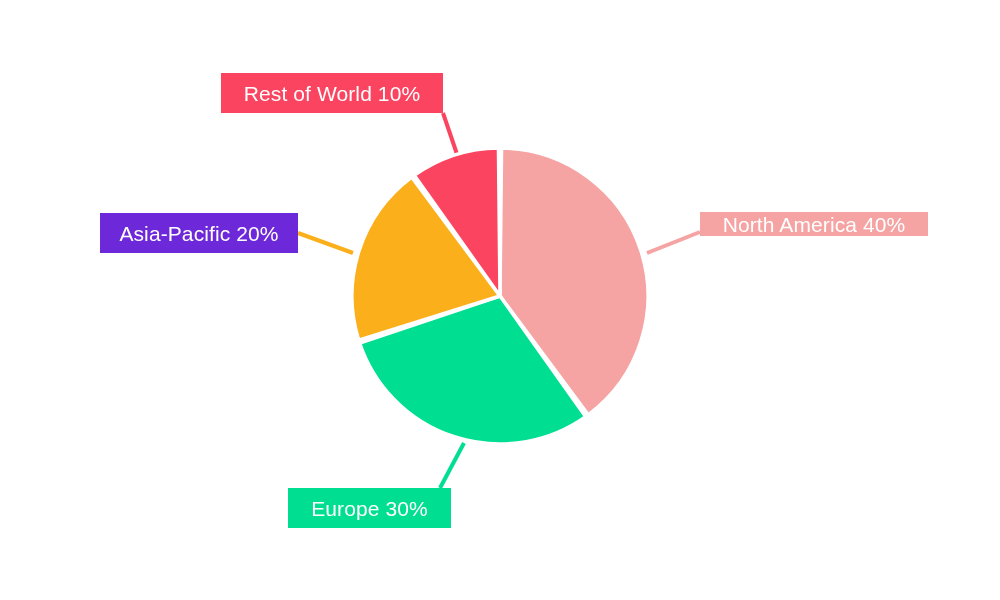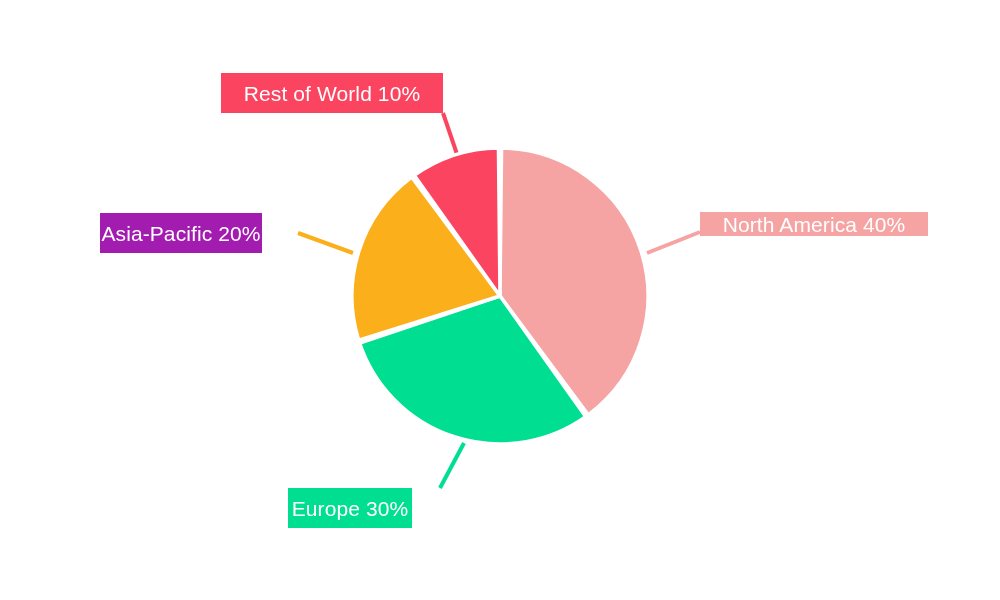--- a/index.html
+++ b/index.html
@@ -60,18 +60,18 @@
     <g id="pie-slices">
         <path d="M 500 296 L 501.55 148.01 A 148 148 0 0 1 588.24 414.82 Z" fill="#F5A3A3" stroke="#ffffff" stroke-width="3.5" stroke-linejoin="round"></path>
         <path d="M 500 296 L 585.73 416.64 A 148 148 0 0 1 359.73 343.21 Z" fill="#00DE92" stroke="#ffffff" stroke-width="3.5" stroke-linejoin="round"></path>
         <path d="M 500 296 L 358.77 340.26 A 148 148 0 0 1 411.76 177.18 Z" fill="#FBAF1B" stroke="#ffffff" stroke-width="3.5" stroke-linejoin="round"></path>
         <path d="M 500 296 L 414.27 175.36 A 148 148 0 0 1 498.45 148.01 Z" fill="#FB4460" stroke="#ffffff" stroke-width="3.5" stroke-linejoin="round"></path>
       </g>
   </svg>
 
   <div id="labels-layer">
       <div class="slice-label" style="left: 700px; top: 212px; width: 228px; height: 24px; background: rgb(245, 163, 163);">North America 40%</div>
-      <div class="slice-label" style="left: 288px; top: 488px; width: 124px; height: 40px; background: rgb(0, 222, 146);">Europe 30%</div>
-      <div class="slice-label" style="left: 100px; top: 213px; width: 162px; height: 40px; background: #a21caf; text-align: center;">Asia-Pacific 20%</div>
+      <div class="slice-label" style="left: 288px; top: 488px; width: 163px; height: 40px; background: rgb(0, 222, 146);">Europe 30%</div>
+      <div class="slice-label" style="left: 100px; top: 213px; width: 198px; height: 40px; background: #6d28d9; text-align: center;">Asia-Pacific 20%</div>
       <div class="slice-label" style="left: 221px; top: 73px; width: 222px; height: 40px; background: rgb(251, 68, 96);">Rest of World 10%</div>
     </div>
 
 </div>
 
 </body></html>

